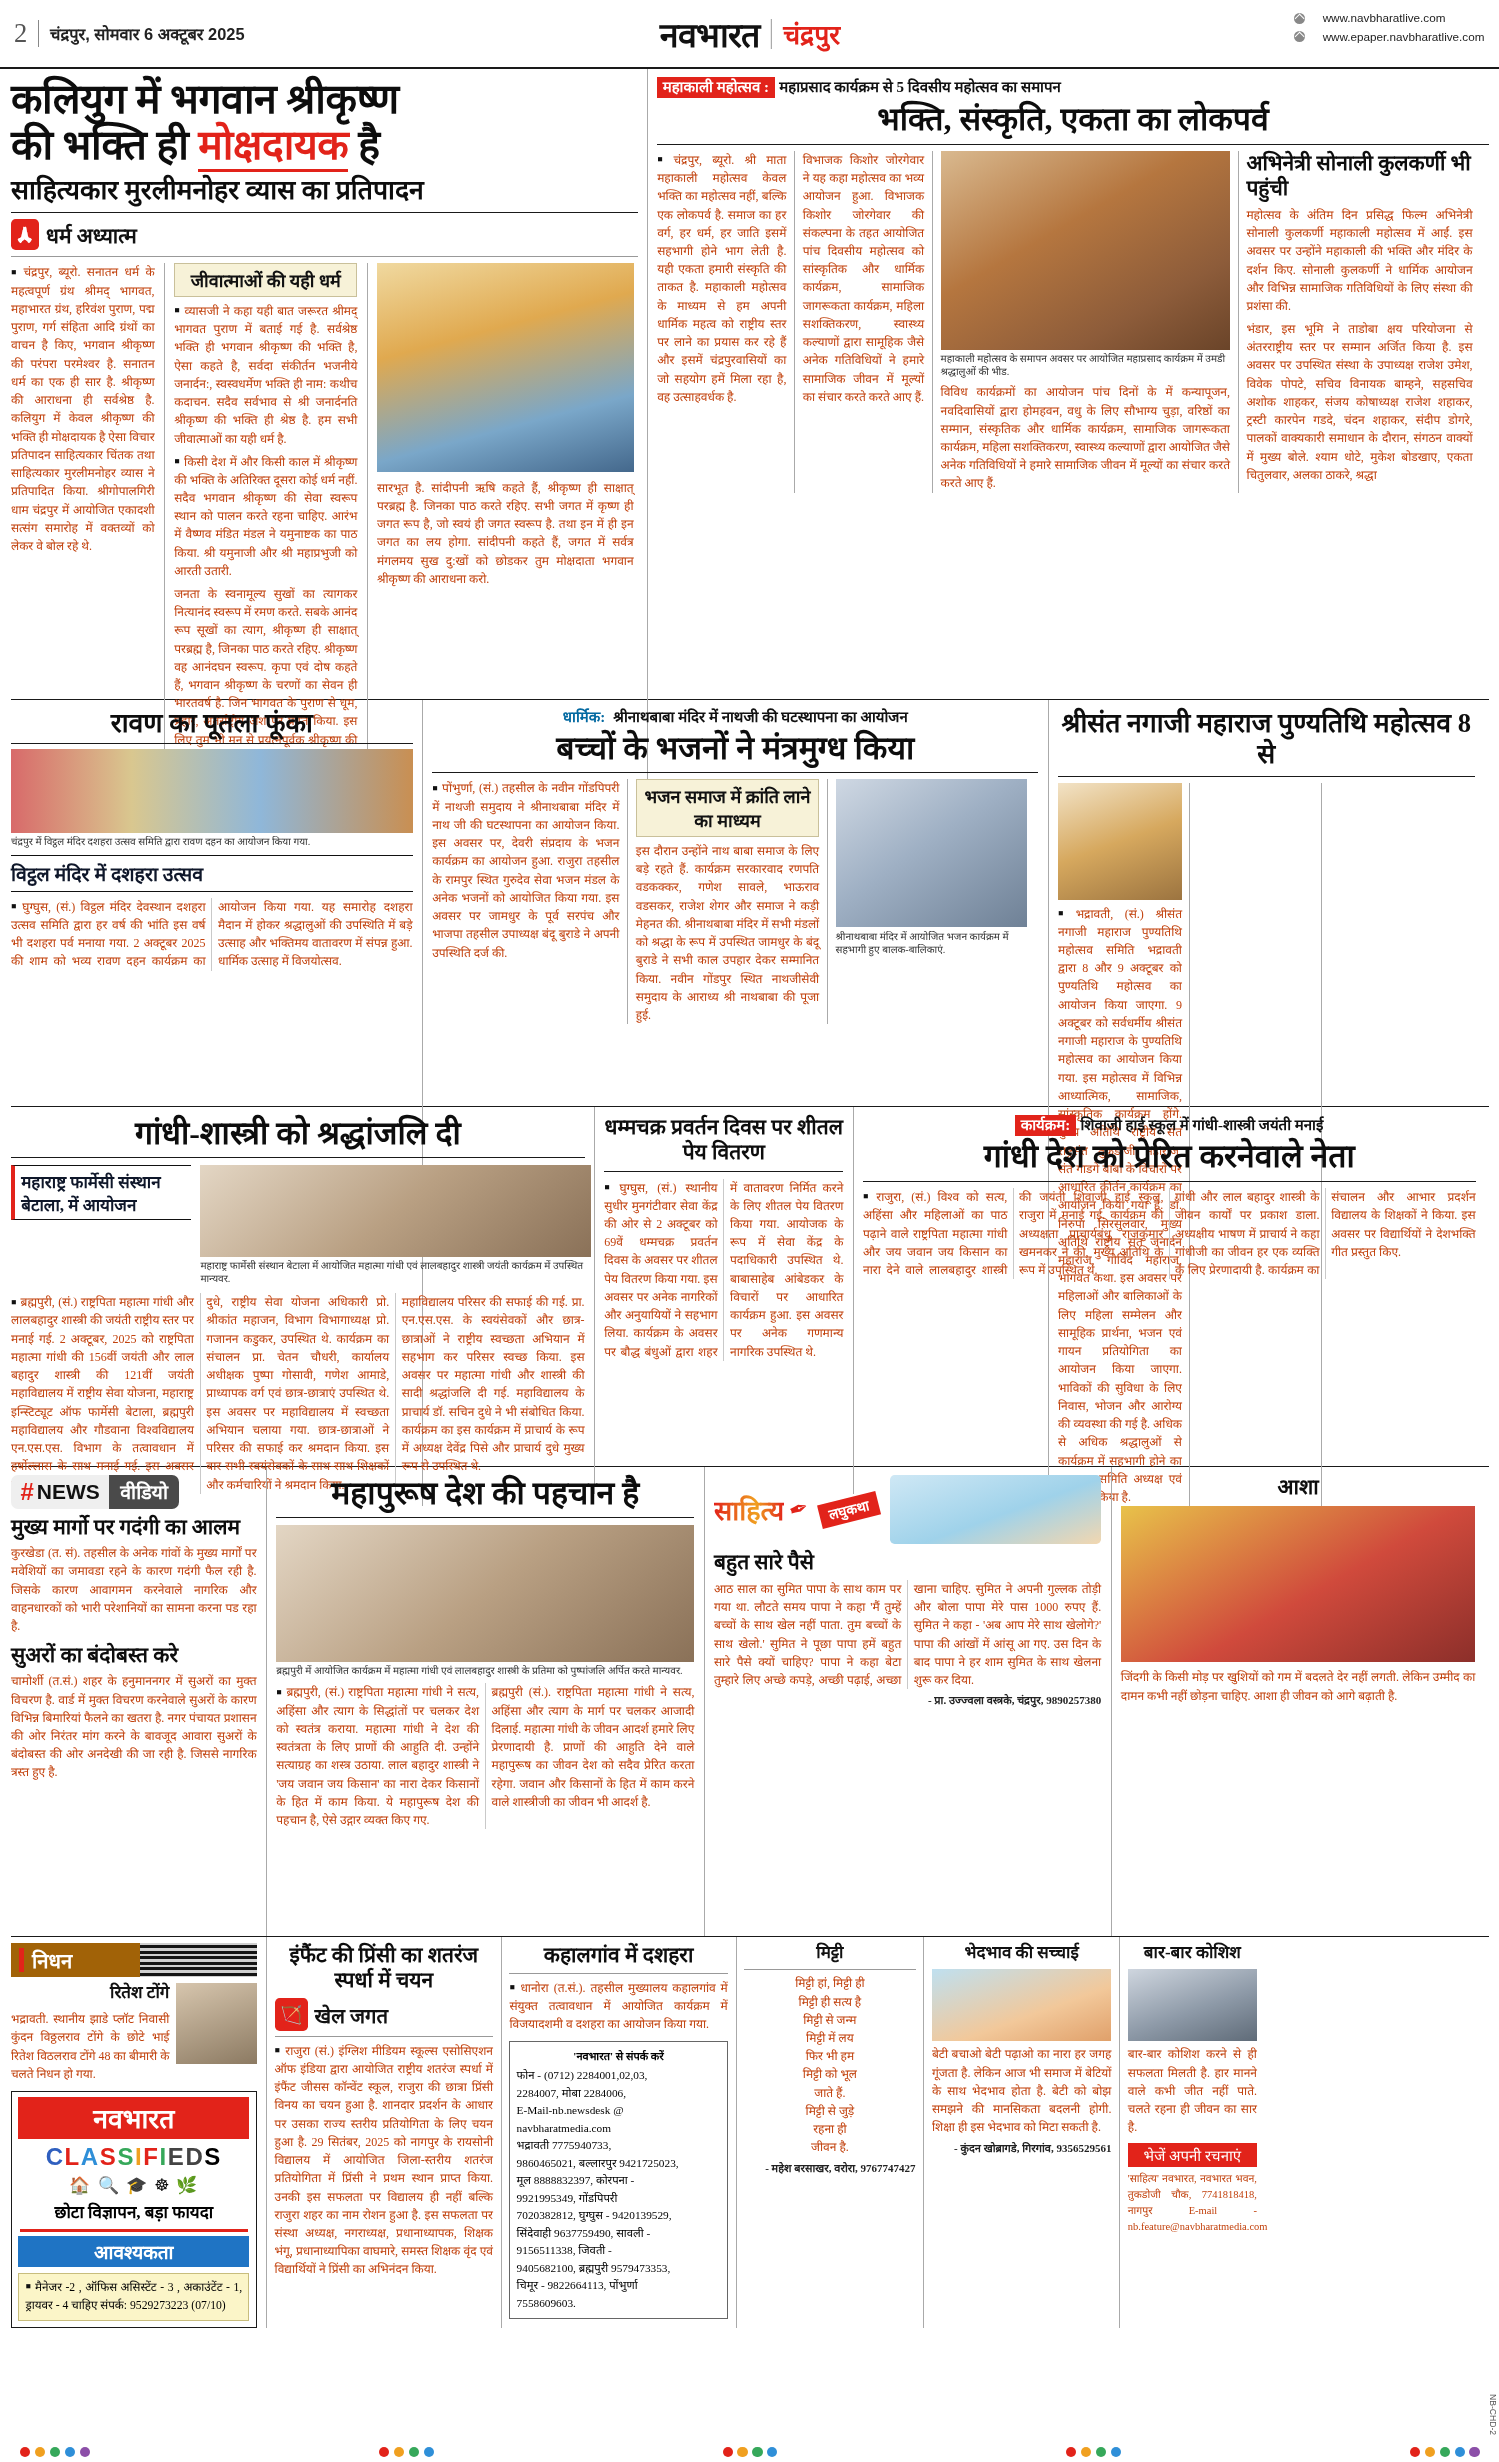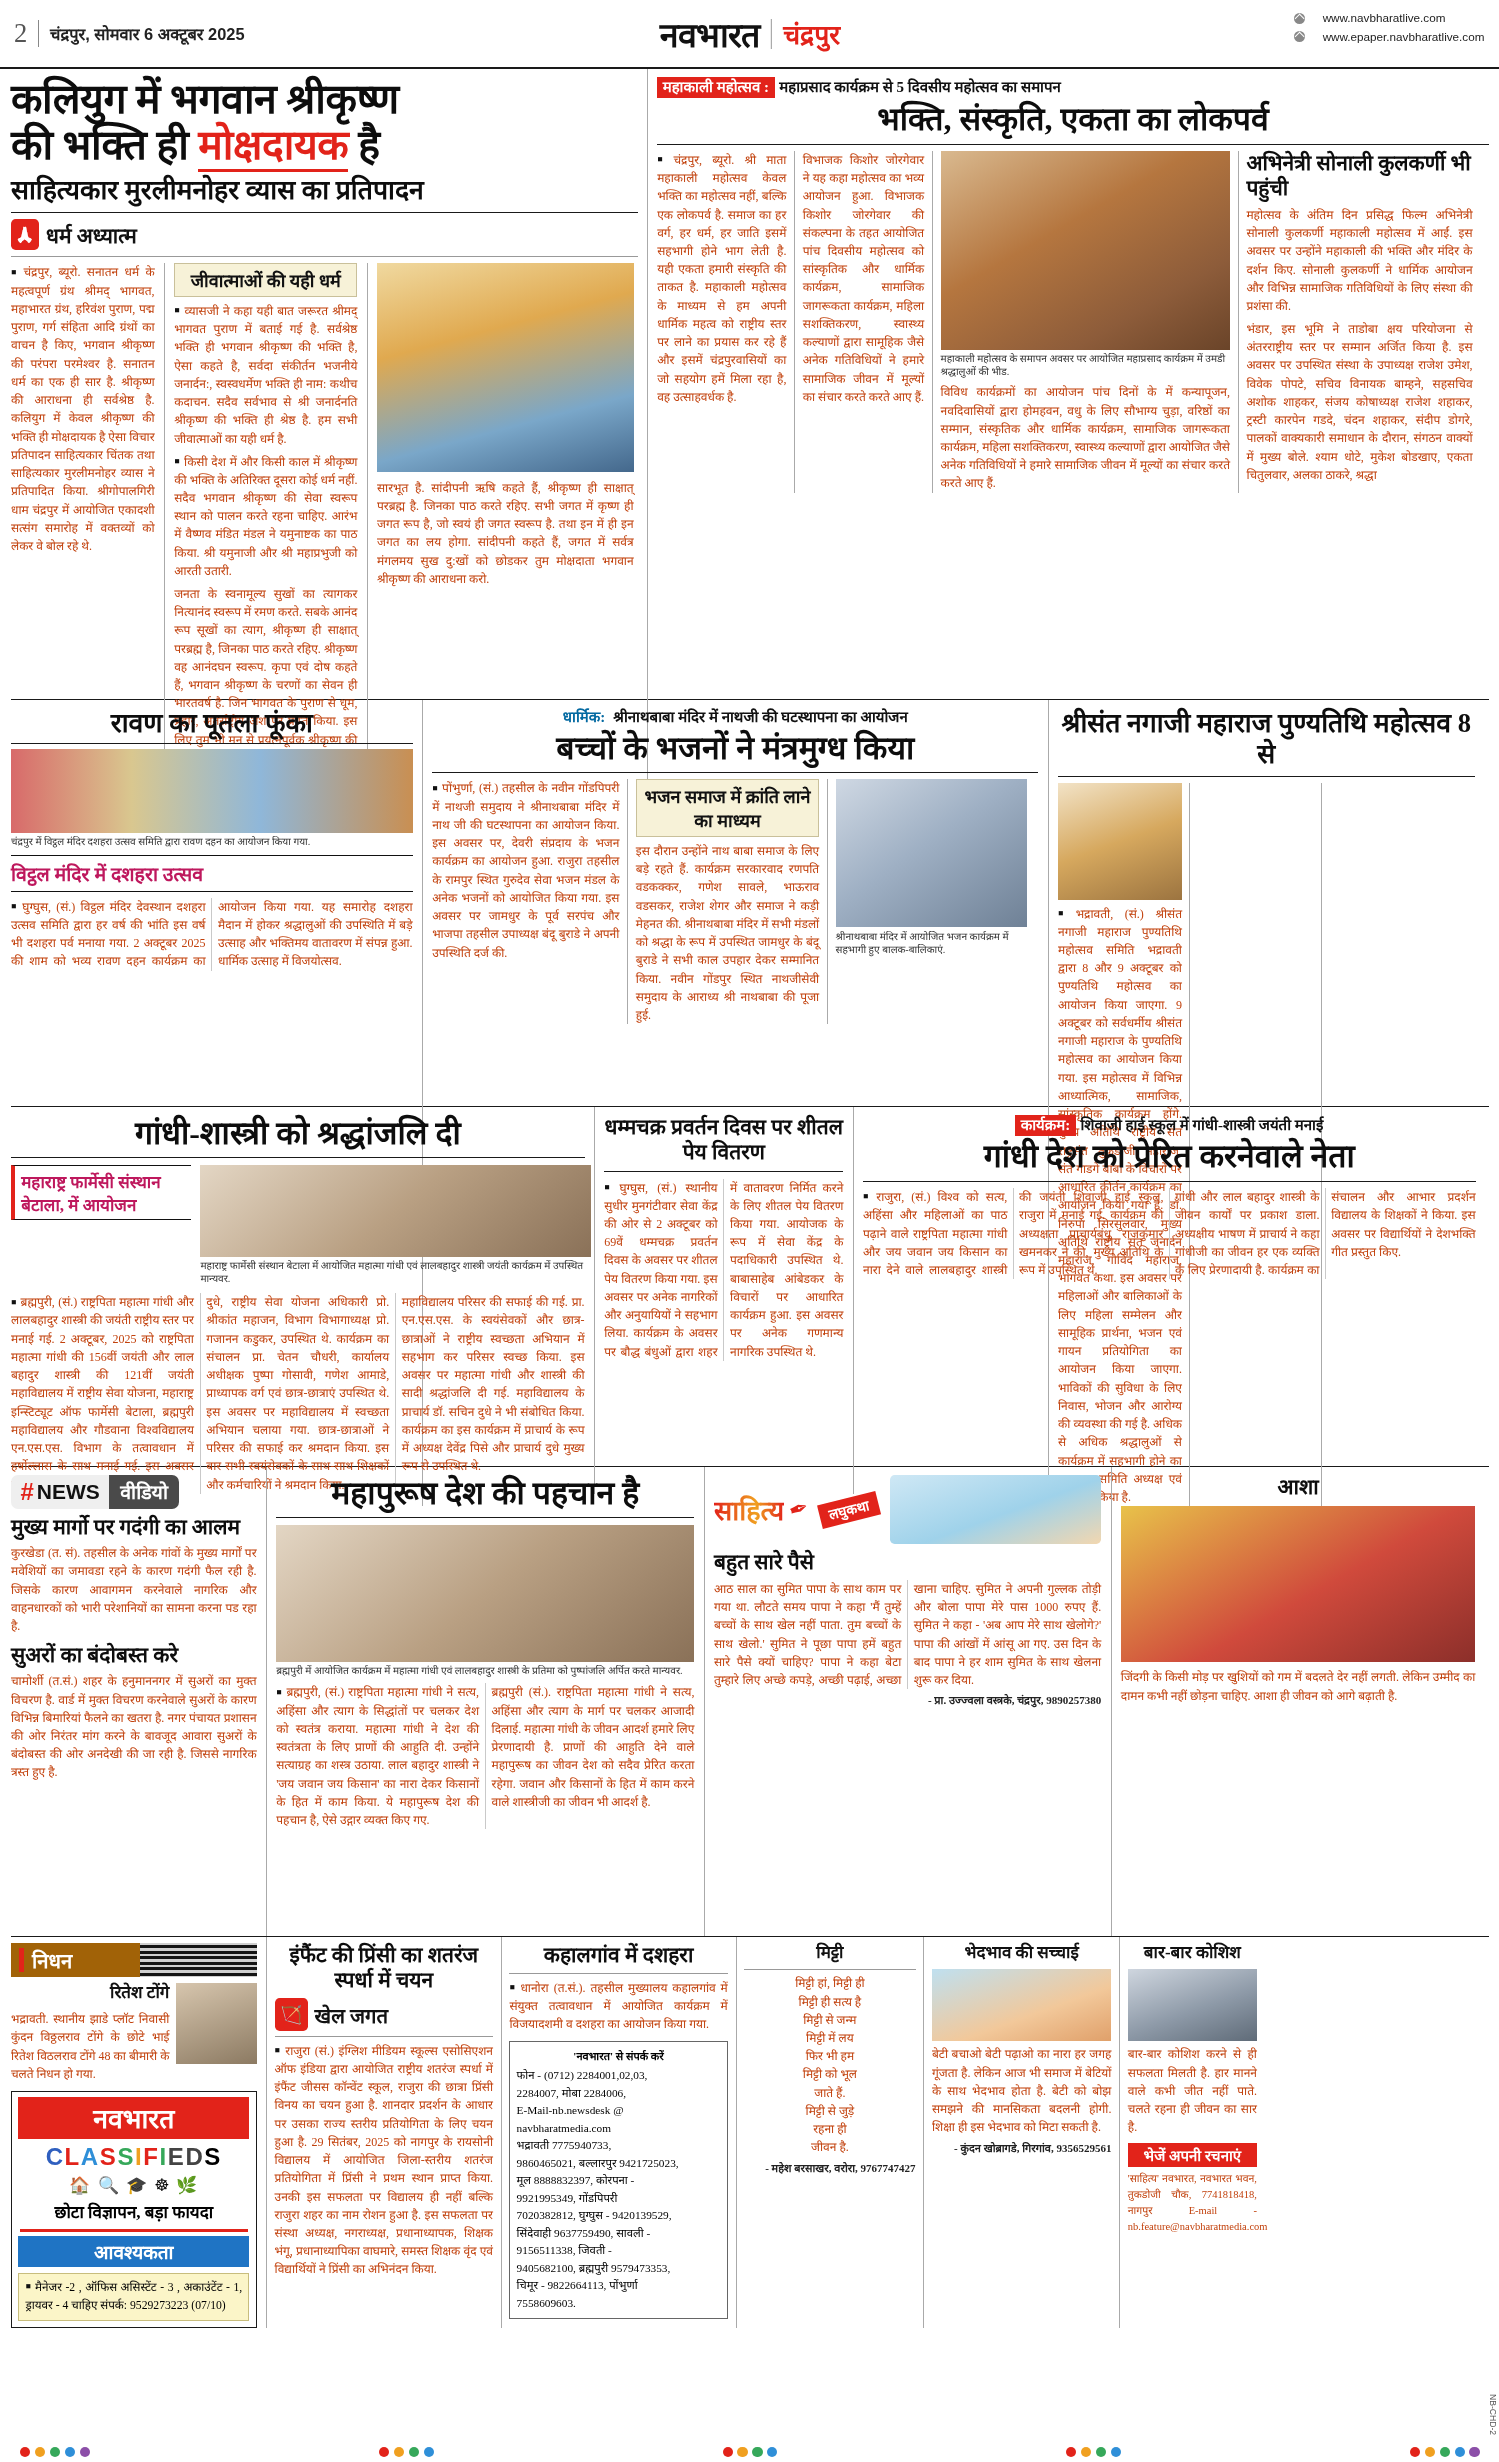--- a/index.html
+++ b/index.html
@@ -139,21 +139,21 @@
     filter: grayscale(1) brightness(3);
   }
 
   .boxhead-yellow {
     background: #f7f2d8; border: 0.8px solid #c9c09a;
     font-size: 18px; font-weight: 900; color: #111;
     padding: 3.9px 7px; text-align: center;
   }
   .boxhead-plain {
     border-top: 1.6px solid #111; border-bottom: 1.6px solid #111;
-    font-size: 19.5px; font-weight: 900; padding: 3.9px 0; color: #be185d;
+    font-size: 19.5px; font-weight: 900; padding: 3.9px 0; color: #0f172a;
   }
 
   .news-badge {
     display: inline-flex; align-items: stretch; border-radius: 7px;
     overflow: hidden; font-family: "Liberation Sans", sans-serif;
   }
   .news-badge .a {
     background: #efefef; color: #111; font-weight: 900; font-size: 21px;
     padding: 3.1px 9.4px; display: flex; align-items: center; gap: 3.1px;
   }
@@ -627,21 +627,21 @@
       <p class="body-txt">बेटी बचाओ बेटी पढ़ाओ का नारा हर जगह गूंजता है. लेकिन आज भी समाज में बेटियों के साथ भेदभाव होता है. बेटी को बोझ समझने की मानसिकता बदलनी होगी. शिक्षा ही इस भेदभाव को मिटा सकती है.</p>
       <div class="byline">- कुंदन खोब्रागडे, गिरगांव, 9356529561</div>
     </div>
 
     <div class="vrule"></div>
 
     <div style="padding:6.2px 11px 0 7.8px;">
       <div class="hl-sm" style="text-align:center;">बार-बार कोशिश</div>
       <div class="photo man" style="height:72px; margin:4.7px 0;"></div>
       <p class="body-txt">बार-बार कोशिश करने से ही सफलता मिलती है. हार मानने वाले कभी जीत नहीं पाते. चलते रहना ही जीवन का सार है.</p>
-      <div style="background:#e2231a; color:#fff; text-align:center; font-size:15px; font-weight:700; padding:2.3px 0; margin-top:6.2px;">भेजें अपनी रचनाएं</div>
+      <div style="background:#e2231a; color:#fff; text-align:center; font-size:15px; font-weight:400; padding:2.3px 0; margin-top:6.2px;">भेजें अपनी रचनाएं</div>
       <p class="body-txt" style="margin-top:3.9px; font-size:10.5px;">'साहित्य' नवभारत, नवभारत भवन, तुकडोजी चौक, 7741818418, नागपुर E-mail - nb.feature@navbharatmedia.com</p>
     </div>
   </div>
 
   <div class="dotbar">
     <div class="dotset">
       <span class="dot" style="background:#e2231a"></span>
       <span class="dot" style="background:#f0a020"></span>
       <span class="dot" style="background:#36a85a"></span>
       <span class="dot" style="background:#2f8fd8"></span>

